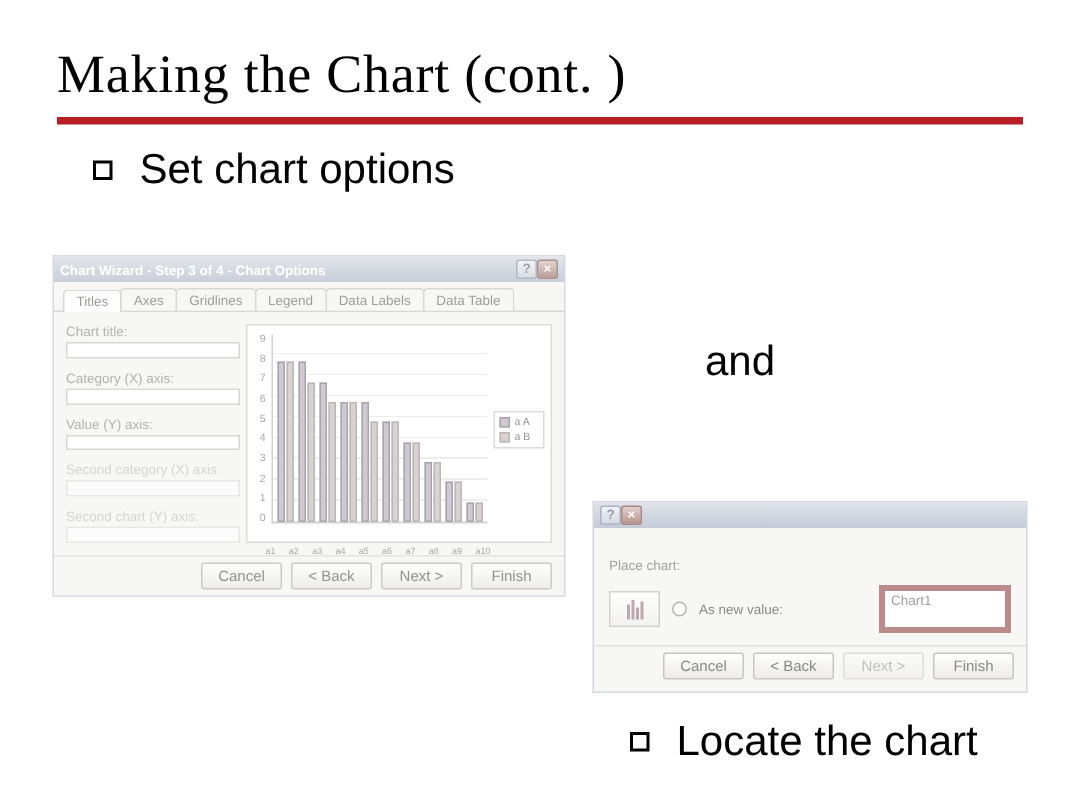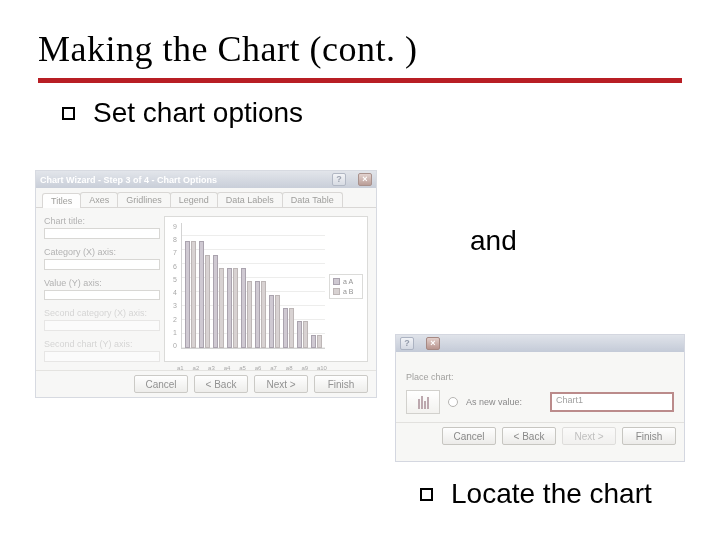--- a/index.html
+++ b/index.html
@@ -69,21 +69,21 @@
     height: 228px;
     filter: saturate(0.35) opacity(0.65);
   }
   .titlebar {
     height: 17px;
     background: linear-gradient(#cbd8ef, #9db5e4);
     display: flex;
     align-items: center;
     padding: 0 4px;
     color: #fff;
-    gap: 12px;
+    gap: 0;
   }
   .titlebar .ttext { flex: 1; font-weight: bold; font-size: 9px; }
   .btn-help, .btn-close {
     width: 14px; height: 13px;
     background: linear-gradient(#e8eefb,#b8c9eb);
     border: 1px solid #7a93c8;
     border-radius: 2px;
     display:flex;align-items:center;justify-content:center;
     color:#5570aa;font-size:9px;font-weight:bold;line-height:1;
   }
@@ -198,21 +198,21 @@
     background:linear-gradient(#fff,#efece2);
     display:flex;align-items:center;justify-content:center;
   }
   .minibar{display:flex;gap:1px;align-items:flex-end;height:14px;}
   .minibar span{width:2px;background:#c07890;}
   .minisheet{width:26px;height:18px;position:relative;background:#fff;border:1px solid #cac5b7;}
   .minisheet::after{content:"";position:absolute;right:2px;bottom:2px;width:10px;height:8px;background:#d9b0bb;}
   .radio{width:10px;height:10px;border:1px solid #99958a;border-radius:50%;background:#fff;position:relative;flex:0 0 auto;}
   .radio.checked::after{content:"";position:absolute;inset:2px;border-radius:50%;background:#5b7a3a;}
   .opt-text{font-size:9px;color:#555;width:76px;}
-  .opt-field{flex:1;height:20px;border:2px solid #ef4444;background:#fff;font-size:9px;color:#777;padding:1px 4px;}
+  .opt-field{flex:1;height:32px;border:4px solid #ef4444;background:#fff;font-size:9px;color:#777;padding:1px 4px;margin-left:36px;}
   .opt-field.combo{background:#fefefb;position:relative;}
   .opt-field.combo::after{content:"▾";position:absolute;right:2px;top:0;color:#888;}
 </style>
 </head>
 <body>
 
 <h1 class="slide-title">Making the Chart (cont. )</h1>
 <div class="red-rule"></div>
 
 <div class="bullet-row bullet1">

